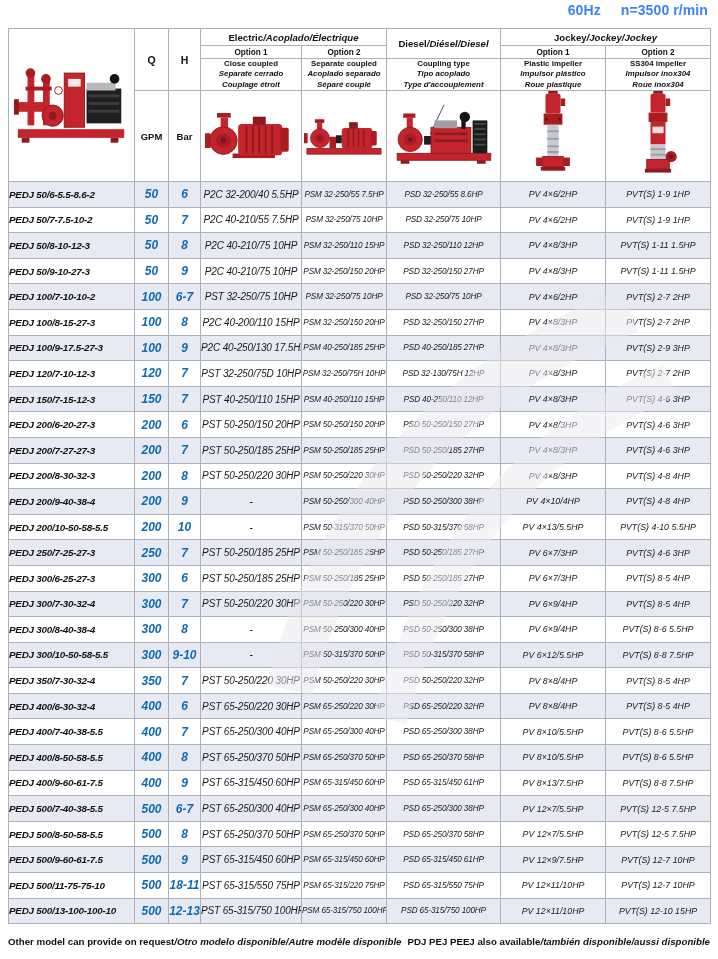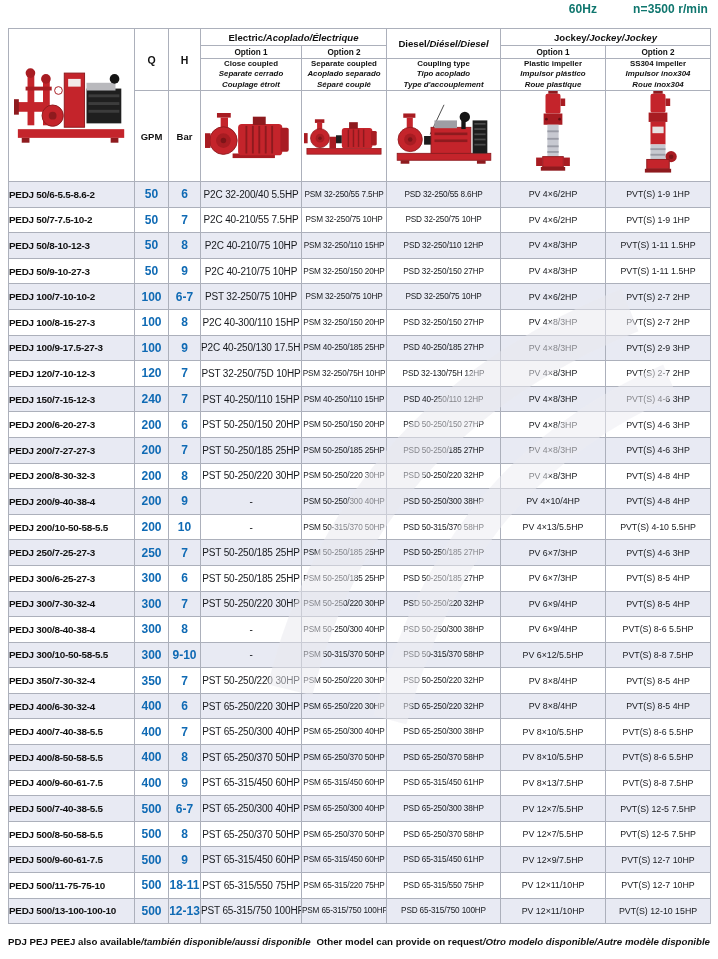--- a/index.html
+++ b/index.html
@@ -1,39 +1,39 @@
 <!DOCTYPE html>
 <html><head>
 <meta charset="utf-8">
 <style>
   html,body{margin:0;padding:0;}
   body{
     width:718px;height:959px;background:#ffffff;position:relative;overflow:hidden;
     font-family:"Liberation Sans", sans-serif;color:#111;
   }
   
-  .topbar{position:absolute;top:2px;right:10px;display:flex;gap:36px;
-    color:#0f766e;font-weight:bold;font-size:12px;letter-spacing:.1px;}
+  .topbar{position:absolute;top:2px;right:10px;display:flex;gap:20px;
+    color:#3b82f6;font-weight:bold;font-size:14px;letter-spacing:.1px;}
   
   table.spec{position:absolute;left:8px;top:28px;width:702px;border-collapse:collapse;
     table-layout:fixed;border:1.6px solid #55575e;background:#fff;}
   .spec th,.spec td{border:1px solid #acb0bb;padding:0;overflow:hidden;white-space:nowrap;}
   .spec thead th{background:#fff;font-weight:bold;text-align:center;vertical-align:middle;}
   .sec-title{height:16px;font-size:9.6px;}
   .sec-title .ital{font-style:italic;}
   .opt{height:12px;font-size:8.2px;}
   .t-desc{height:31px;font-size:7.9px;line-height:1.3;font-weight:bold;}
   .t-desc .l2,.t-desc .l3{font-style:italic;}
   .qh{font-size:10.5px;}
   .unit{font-size:9.5px;}
   .t-img{height:74px;vertical-align:middle;margin-top:32px;}
   .imgbox{display:flex;align-items:center;justify-content:center;height:100%;}
   
   .spec thead{border-bottom:1.6px solid #55575e;}
-  tbody tr{height:25.6px;}
+  tbody tr{height:25.6px;font-style:italic;}
   tbody tr:nth-child(odd){background:#e8eaf3;}
   tbody tr.grp td{border-top:1.6px solid #63656c;}
   tbody td{text-align:center;vertical-align:middle;}
   .c-model{text-align:left;padding-left:6px;font-weight:bold;font-size:9.9px;letter-spacing:-.25px;}
   .c-q,.c-h{color:#0f6ab4;font-weight:bold;font-size:12px;}
   .c-spec{font-size:8.2px;color:#17191d;letter-spacing:-.15px;}
   td:nth-child(4).c-spec{font-size:10px;}
   .c-jockey{font-size:8.8px;color:#17191d;}
   
   .footer{position:absolute;left:8px;right:8px;top:936px;display:flex;
@@ -293,21 +293,21 @@
         <td class="c-spec">PST 32-250/75 10HP</td>
         <td class="c-spec">PSM 32-250/75 10HP</td>
         <td class="c-spec">PSD 32-250/75 10HP</td>
         <td class="c-jockey">PV 4×6/2HP</td>
         <td class="c-jockey">PVT(S) 2-7 2HP</td>
       </tr>
       <tr>
         <td class="c-model">PEDJ 100/8-15-27-3</td>
         <td class="c-q">100</td>
         <td class="c-h">8</td>
-        <td class="c-spec">P2C 40-300/110 15HP</td>
+        <td class="c-spec">P2C 40-200/110 15HP</td>
         <td class="c-spec">PSM 32-250/150 20HP</td>
         <td class="c-spec">PSD 32-250/150 27HP</td>
         <td class="c-jockey">PV 4×8/3HP</td>
         <td class="c-jockey">PVT(S) 2-7 2HP</td>
       </tr>
       <tr>
         <td class="c-model">PEDJ 100/9-17.5-27-3</td>
         <td class="c-q">100</td>
         <td class="c-h">9</td>
         <td class="c-spec">P2C 40-250/130 17.5HP</td>
@@ -321,21 +321,21 @@
         <td class="c-q">120</td>
         <td class="c-h">7</td>
         <td class="c-spec">PST 32-250/75D 10HP</td>
         <td class="c-spec">PSM 32-250/75H 10HP</td>
         <td class="c-spec">PSD 32-130/75H 12HP</td>
         <td class="c-jockey">PV 4×8/3HP</td>
         <td class="c-jockey">PVT(S) 2-7 2HP</td>
       </tr>
       <tr class="grp">
         <td class="c-model">PEDJ 150/7-15-12-3</td>
-        <td class="c-q">240</td>
+        <td class="c-q">150</td>
         <td class="c-h">7</td>
         <td class="c-spec">PST 40-250/110 15HP</td>
         <td class="c-spec">PSM 40-250/110 15HP</td>
         <td class="c-spec">PSD 40-250/110 12HP</td>
         <td class="c-jockey">PV 4×8/3HP</td>
         <td class="c-jockey">PVT(S) 4-6 3HP</td>
       </tr>
       <tr class="grp">
         <td class="c-model">PEDJ 200/6-20-27-3</td>
         <td class="c-q">200</td>
@@ -538,15 +538,15 @@
       </tr>
     </tbody>
 </table>
 
 <svg class="watermark" width="430" height="470" viewBox="0 0 430 470">
   <path d="M40 420 C 80 260, 180 120, 380 40" stroke="#e9e9ef" stroke-width="46" fill="none"></path>
   <path d="M140 450 C 180 300, 260 180, 420 110" stroke="#ededf2" stroke-width="34" fill="none"></path>
 </svg>
 
 <div class="footer">
+  <div><span class="b">Other model can provide on request</span><span class="bi">/Otro modelo disponible/Autre modèle disponible</span></div>
   <div><span class="b">PDJ PEJ PEEJ also available</span><span class="bi">/también disponible/aussi disponible</span></div>
-  <div><span class="b">Other model can provide on request</span><span class="bi">/Otro modelo disponible/Autre modèle disponible</span></div>
 </div>
 
 </body></html>

